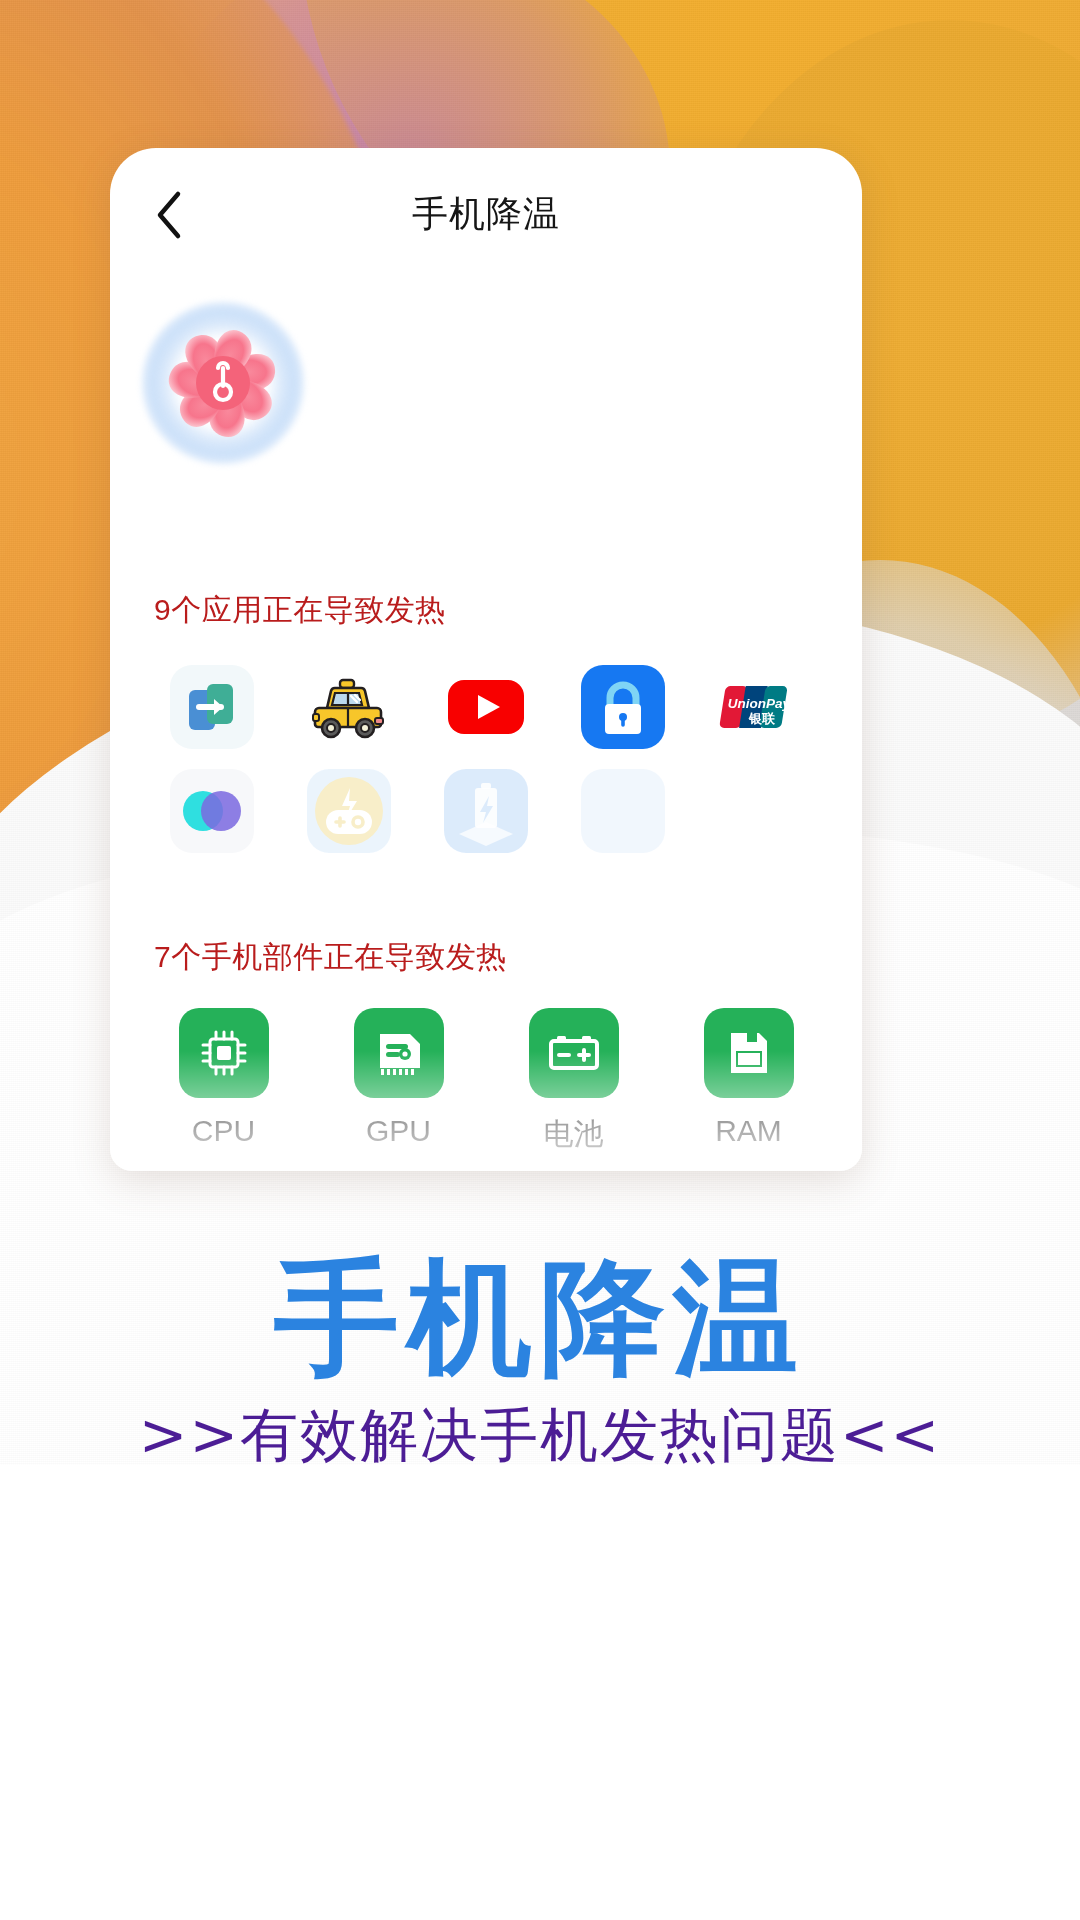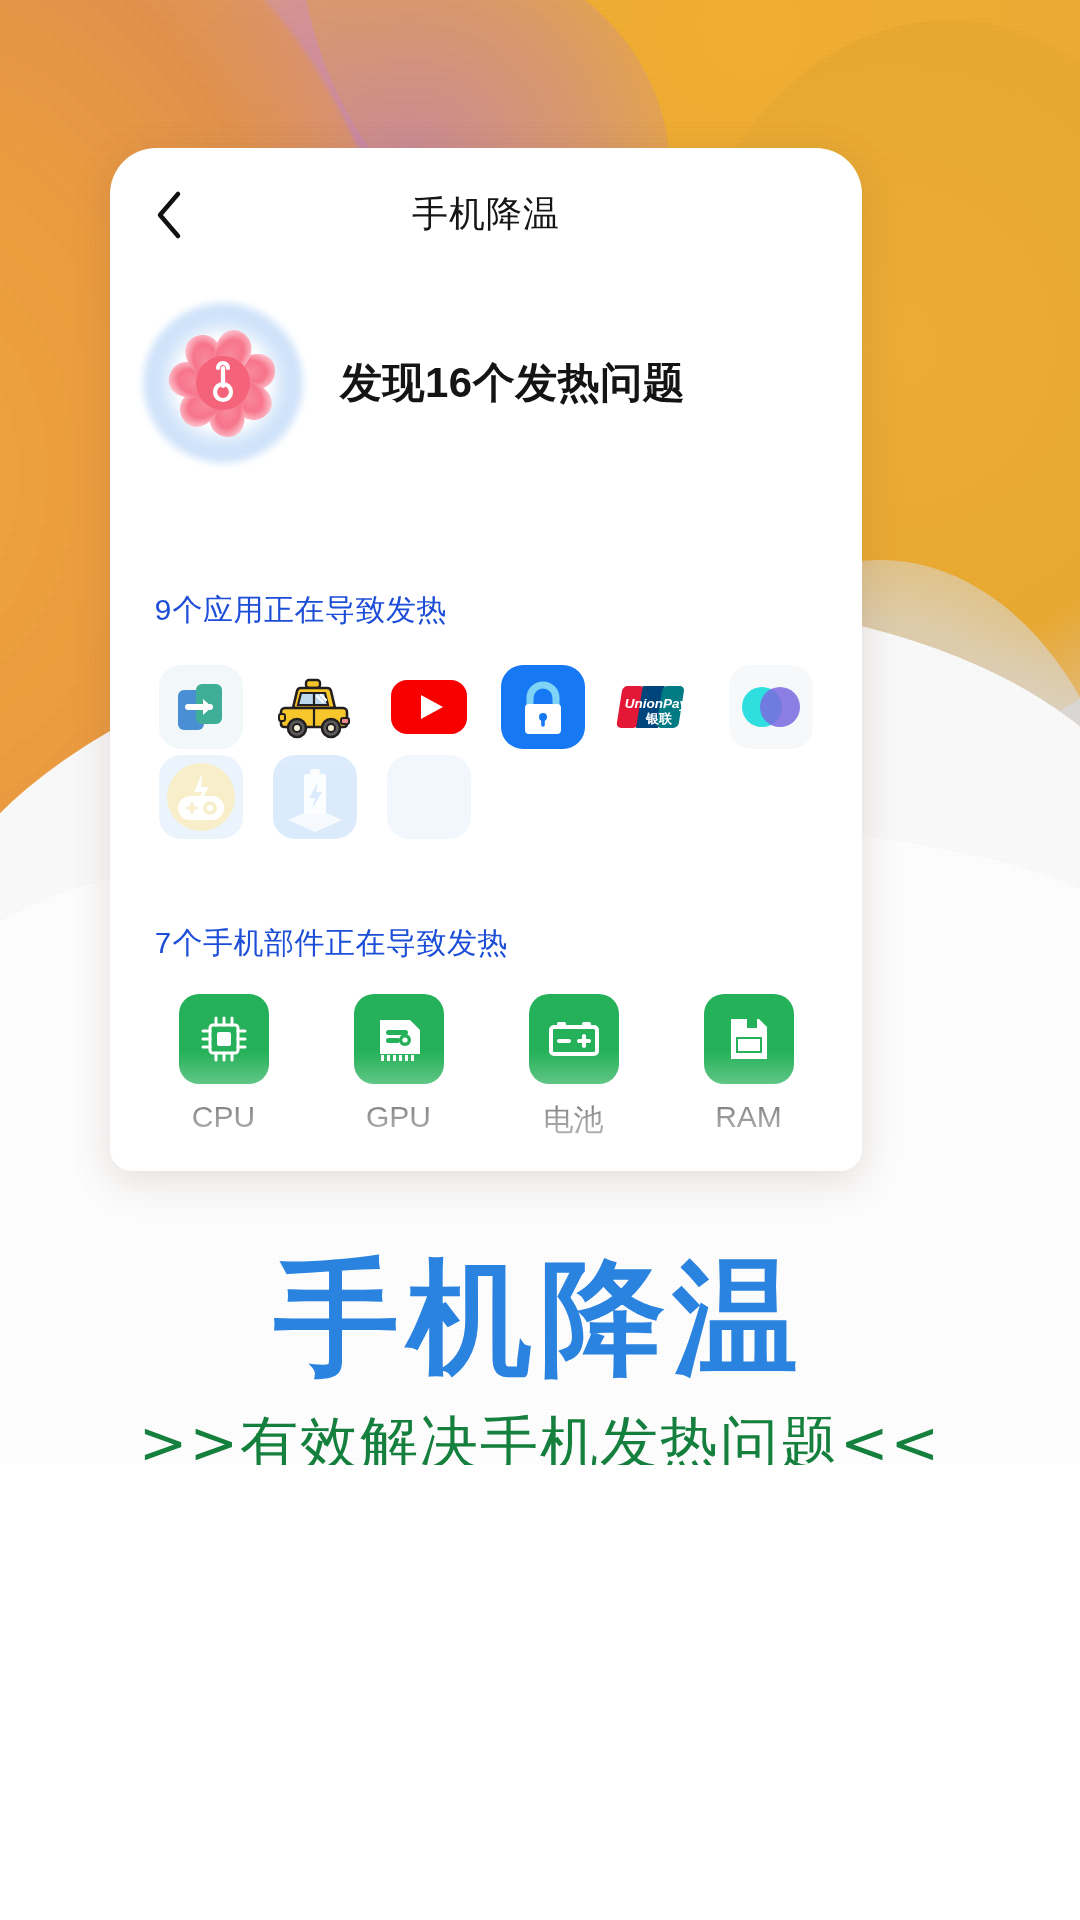--- a/index.html
+++ b/index.html
@@ -203,34 +203,33 @@
     font-size: 42px;
     font-weight: 700;
     color: #141414;
     letter-spacing: 0.5px;
     margin-left: 22px;
   }
 
   
   .section-title {
     font-size: 30px;
-    color: #1d4ed8;
+    color: #b91c1c;
     padding: 0 0 0 44px;
     letter-spacing: 0.5px;
-    font-family: Liberation Mono, monospace;
   }
   .sec-apps { margin-top: 112px; }
   .sec-parts { margin-top: 84px; }
 
   .app-grid {
     display: grid;
-    grid-template-columns: repeat(6, 1fr);
+    grid-template-columns: repeat(5, 1fr);
     padding: 0 34px;
     margin-top: 34px;
-    row-gap: 6px;
+    row-gap: 20px;
   }
   .app-cell {
     display: flex;
     align-items: center;
     justify-content: center;
     height: 84px;
   }
   .app-ico {
     width: 84px;
     height: 84px;
@@ -280,23 +279,23 @@
   }
   .promo-title {
     font-size: 125px;
     font-weight: 700;
     color: #2b83e0;
     letter-spacing: 8px;
     line-height: 1.08;
     font-family: "DejaVu Sans", "Liberation Sans", sans-serif;
   }
   .promo-sub {
-    margin-top: 20px;
+    margin-top: 12px;
     font-size: 58px;
-    color: #15803d;
+    color: #4c1d95;
     letter-spacing: 2px;
     font-family: "DejaVu Sans", "Liberation Sans", sans-serif;
   }
 </style>
 </head>
 <body>
 
 <div id="stage">
 
   <div class="bg-base"></div>
@@ -357,21 +356,20 @@
             </g>
             <circle cx="0" cy="0" r="27" fill="#f4637a"></circle>
             <g fill="none" stroke="#ffffff" stroke-width="4.2" stroke-linecap="round">
               <path d="M0,-15 L0,3"></path>
               <path d="M-5,-15 a5,5 0 0 1 10,0"></path>
             </g>
             <circle cx="0" cy="9" r="8" fill="none" stroke="#ffffff" stroke-width="4.2"></circle>
           </g>
         </svg>
       </div>
-      <div class="hero-text">发现16个发热问题</div>
     </div>
 
     <div class="section-title sec-apps">9个应用正在导致发热</div>
 
     <div class="app-grid">
 
       <div class="app-cell">
         <div class="app-ico" style="background:#f2f8fa;">
           <svg width="62" height="62" viewBox="0 0 62 62">
             <rect x="8" y="14" width="26" height="40" rx="6" fill="#4a8fd4"></rect>

